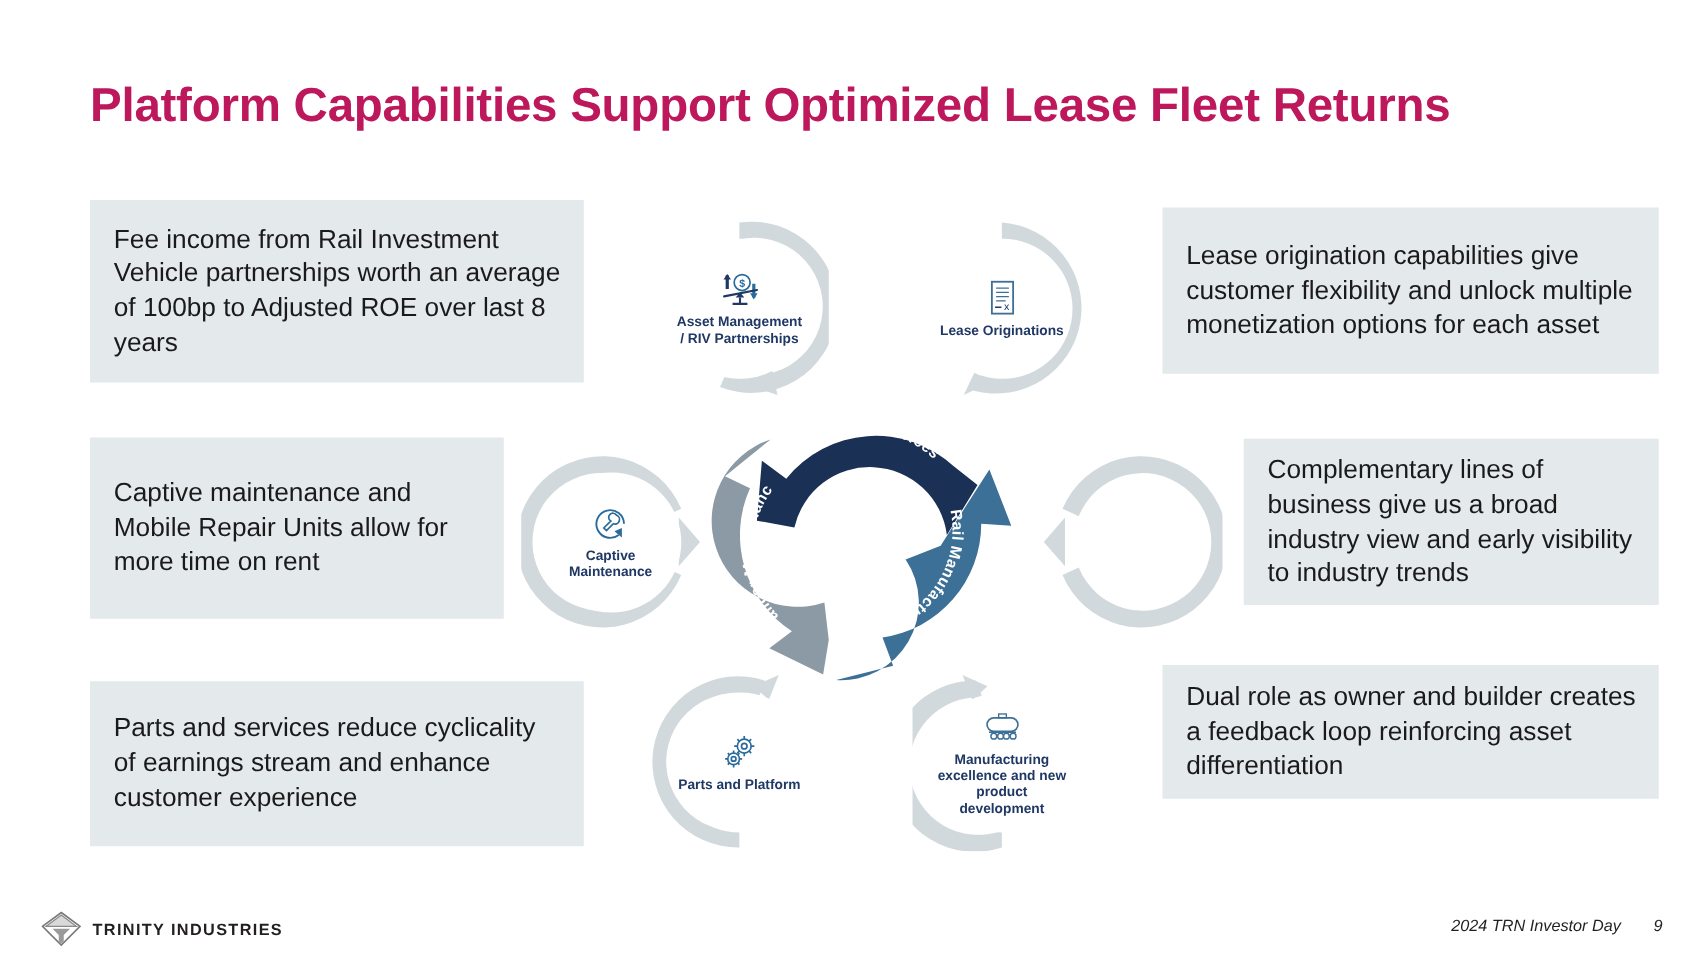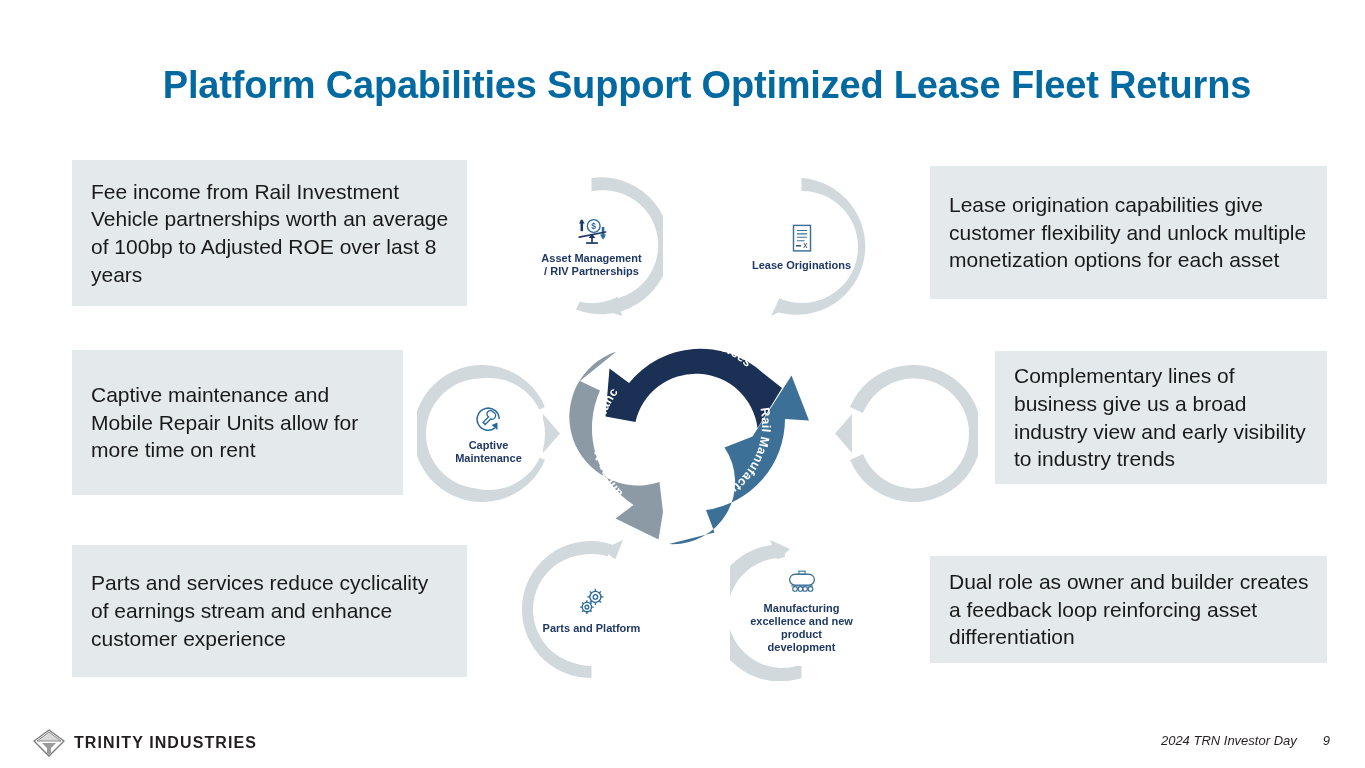--- a/index.html
+++ b/index.html
@@ -18,24 +18,23 @@
 
   
   .slide-title {
     position: absolute;
     left: 72px;
     top: 64px;
     width: 1270px;
     font-size: 38px;
     font-weight: bold;
     letter-spacing: -0.2px;
-    color: #0369a1;
+    color: #be185d;
     line-height: 1.15;
     white-space: nowrap;
-    text-align: center;
   }
 
   
   .callout {
     position: absolute;
     background: #e4e9ec;
     color: #1a1a1a;
     font-size: 21px;
     line-height: 1.32;
     padding: 14px 18px 14px 19px;
@@ -43,21 +42,21 @@
     display: flex;
     align-items: center;
   }
   .callout span { display: block; }
 
   #callout-fee-income   { left: 72px;  top: 160px; width: 395px; height: 146px; }
   #callout-lease-orig   { left: 930px; top: 166px; width: 397px; height: 133px; }
   #callout-captive      { left: 72px;  top: 350px; width: 331px; height: 145px;}
   #callout-complementary{ left: 995px; top: 351px; width: 332px; height: 133px; }
   #callout-parts        { left: 72px;  top: 545px; width: 395px; height: 132px; }
-  #callout-dual-role    { left: 930px; top: 556px; width: 397px; height: 107px; }
+  #callout-dual-role    { left: 930px; top: 532px; width: 397px; height: 107px; }
 
   
   #diagram {
     position: absolute;
     left: 415px;
     top: 170px;
     width: 580px;
     height: 510px;
   }
 
@@ -129,21 +128,21 @@
   
   #footer-logo {
     position: absolute;
     left: 33px;
     top: 729px;
     display: flex;
     align-items: center;
     gap: 9px;
   }
   #footer-logo .logo-text {
-    font-size: 16px;
+    font-size: 13px;
     font-weight: bold;
     letter-spacing: 1.1px;
     color: #231f20;
   }
   #footer-right {
     position: absolute;
     right: 35px;
     top: 733px;
     display: flex;
     align-items: center;

